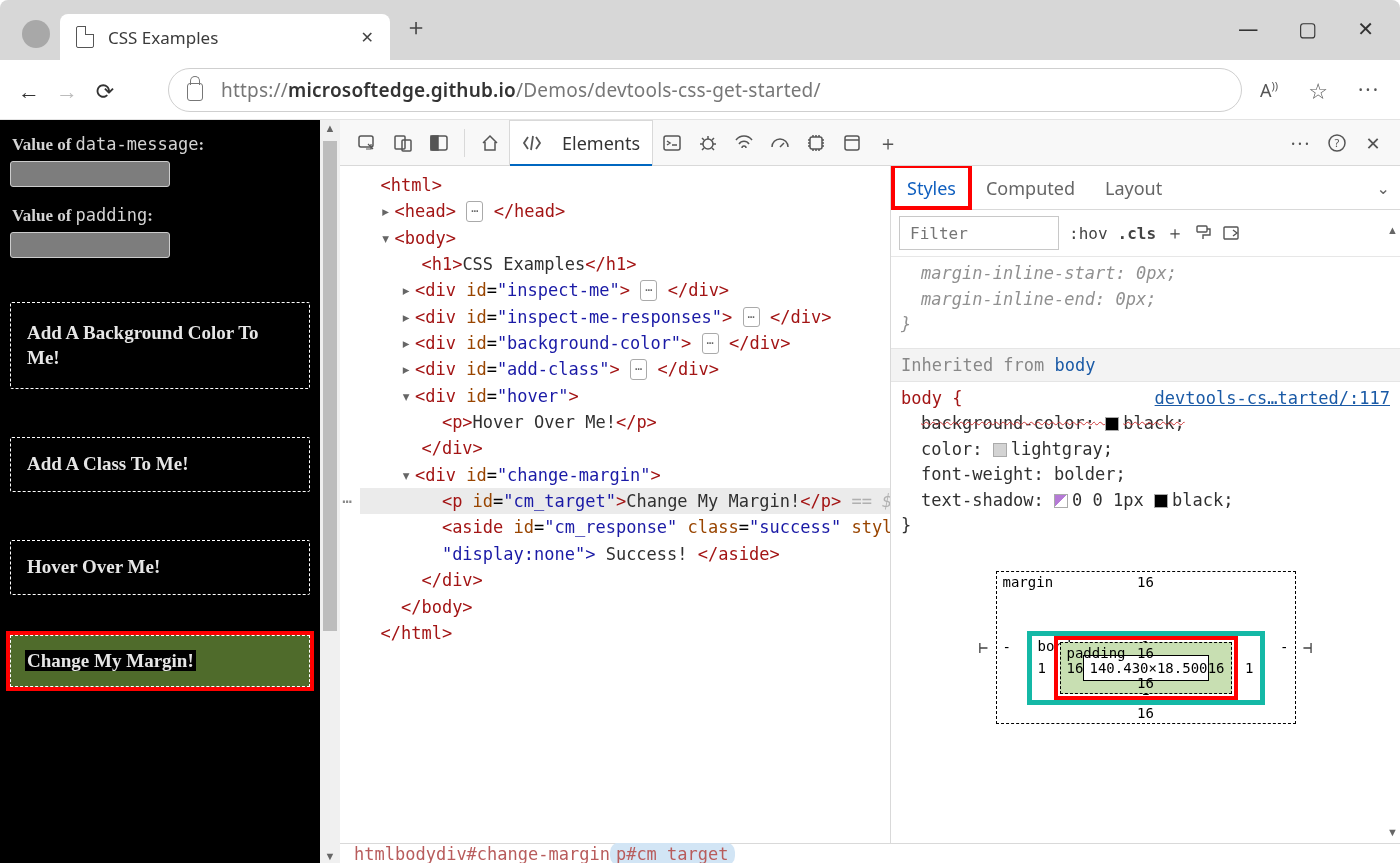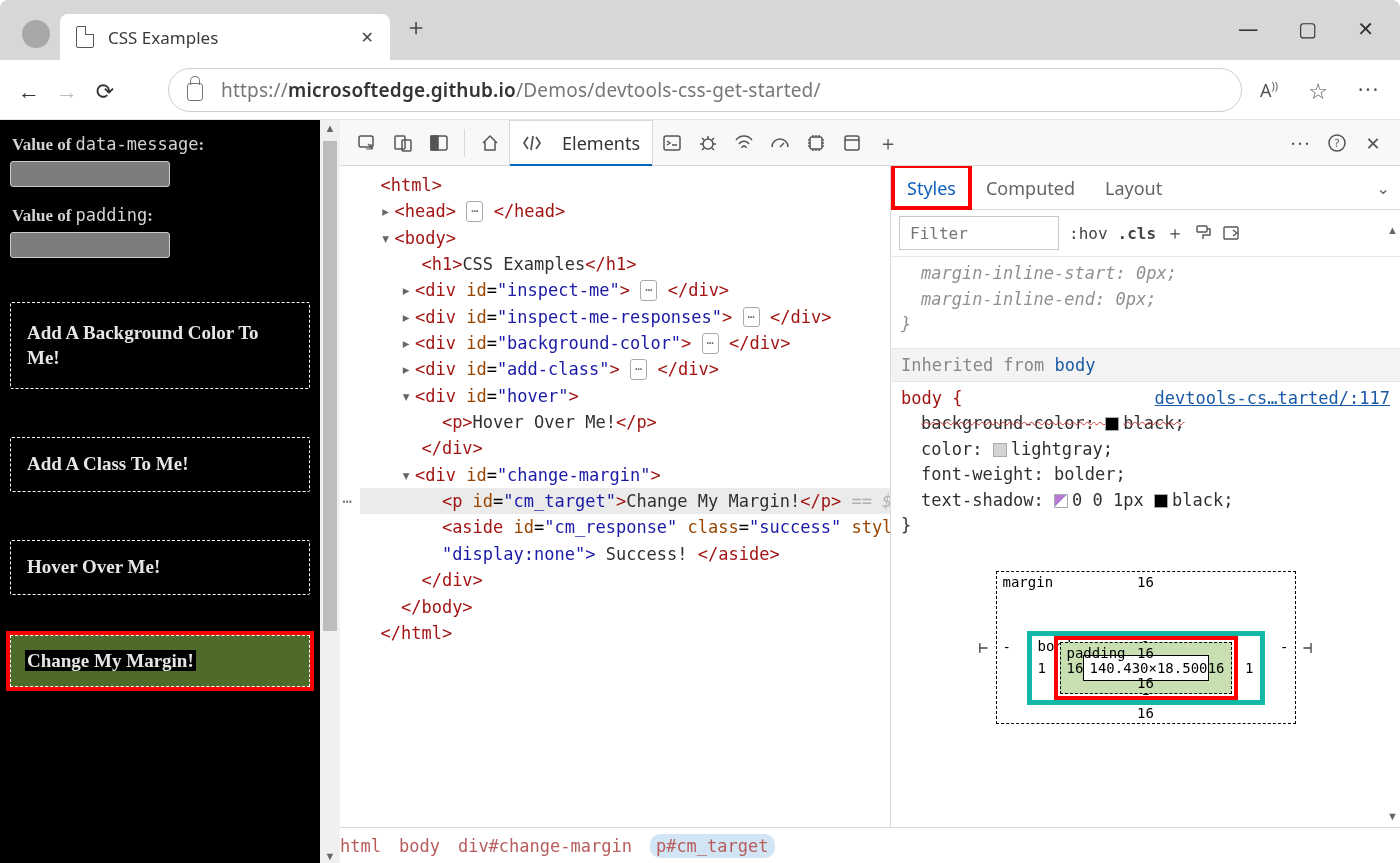--- a/index.html
+++ b/index.html
@@ -81,21 +81,21 @@
 .boxmodel .cbox { border:1px solid #000; background:#fff; padding: 4px 6px; font-size: 14px; }
 .boxmodel .lab { position:absolute; left:6px; top:2px; font-size: 14px; text-align: center; }
 .boxmodel .num { position:absolute; font-size:14px; }
 .boxmodel .num.top { left:50%; transform:translateX(-50%); top: 2px; }
 .boxmodel .num.bottom { left:50%; transform:translateX(-50%); bottom: 2px; }
 .boxmodel .num.left { top:50%; transform:translateY(-50%); left: 6px; }
 .boxmodel .num.right { top:50%; transform:translateY(-50%); right: 6px; }
 .boxmodel .dash { position:absolute; top:50%; transform:translateY(-50%); font-size: 16px; color:#444;}
 .boxmodel .dash.l { left:-18px; }
 .boxmodel .dash.r { right:-18px; }
-.breadcrumb { border-top:1px solid #d9d9d9; height: 36px; display:flex; align-items:center; gap: 18px; padding: 0 0; font-family: Consolas, monospace; font-size: 17px; color:#b85c5c; }
+.breadcrumb { border-top:1px solid #d9d9d9; height: 20px; display:flex; align-items:center; padding: 0 14px; font-family: Consolas, monospace; font-size: 17px; color:#b85c5c; }
 .breadcrumb .bc-active { background:#d2e5f5; padding: 2px 6px; color:#b85c5c;border-radius:10px;}
 
 
 svg { display:block; }
 </style>
 </head>
 <body>
 
 <div class="titlebar">
   <div class="profile"></div>

